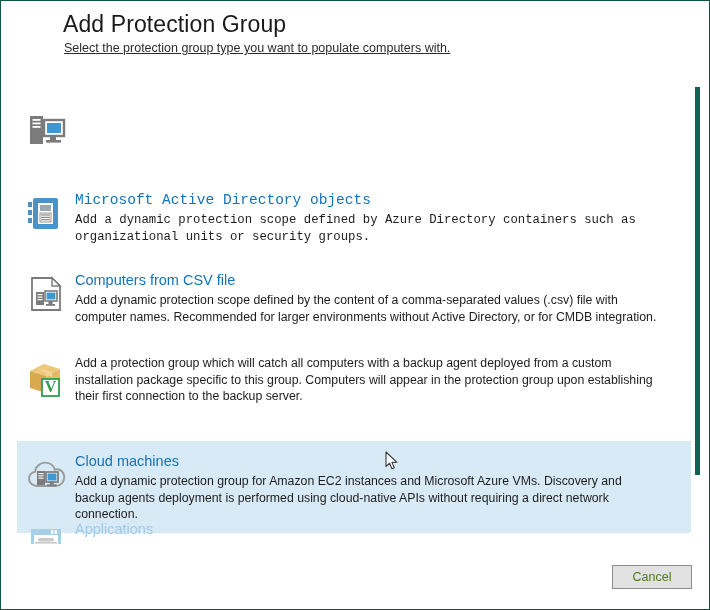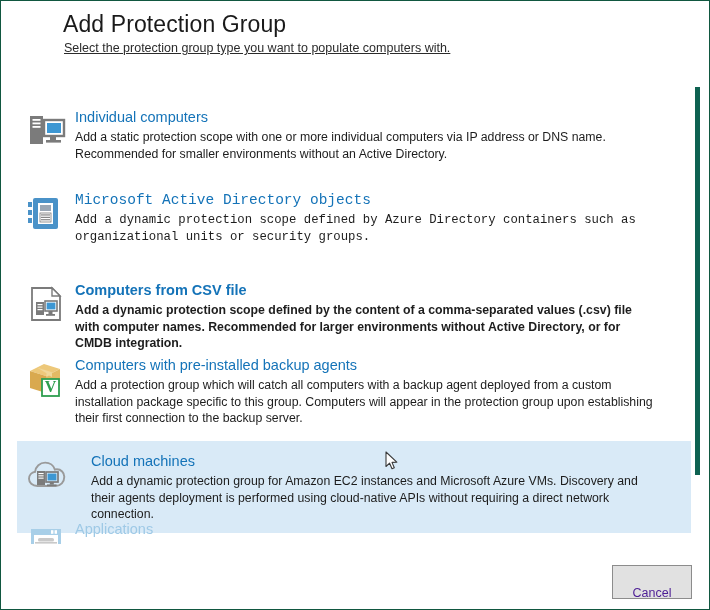--- a/index.html
+++ b/index.html
@@ -82,21 +82,20 @@
     position: absolute;
     left: 16px;
     width: 674px;
     box-sizing: border-box;
     padding: 10px 14px 10px 0;
     display: block;
     cursor: pointer;
   }
   .option-row.selected {
     background: #d9eaf7;
-    padding-left: 16px;
   }
   .option-icon {
     position: absolute;
     left: 8px;
     top: 12px;
     width: 44px;
     height: 44px;
   }
   .option-body {
     margin-left: 58px;
@@ -147,28 +146,28 @@
     bottom: 1px;
     width: 708px;
     height: 53px;
     background: #ffffff;
   }
   .cancel-button {
     position: absolute;
     right: 18px;
     top: 10px;
     width: 80px;
-    height: 16px;
+    height: 24px;
     background: #e1e1e1;
     border: 1px solid #8c8c8c;
     font-family: "Liberation Sans", sans-serif;
     font-size: 12.5px;
-    color: #4c1d95;
+    color: #4d7c0f;
     cursor: pointer;
-    padding: 16px;
+    padding: 0;
     line-height: 22px;
     text-align: center;
   }
 
   
   .cursor {
     position: absolute;
     left: 384px;
     top: 450px;
     width: 14px;
@@ -194,24 +193,20 @@
         <svg viewBox="0 0 44 44" width="44" height="44">
           <rect x="5" y="7" width="13" height="28" fill="#7b7b7b"></rect>
           <rect x="7.5" y="10" width="8" height="1.8" fill="#ffffff"></rect>
           <rect x="7.5" y="13.5" width="8" height="1.8" fill="#ffffff"></rect>
           <rect x="7.5" y="17" width="8" height="1.8" fill="#ffffff"></rect>
           <rect x="19" y="11" width="20" height="16" fill="none" stroke="#7b7b7b" stroke-width="2.4"></rect>
           <rect x="22" y="14" width="14" height="10" fill="#3d97d3"></rect>
           <rect x="25" y="27" width="6" height="5" fill="#7b7b7b"></rect>
           <rect x="21" y="31" width="15" height="2.6" fill="#7b7b7b"></rect>
         </svg>
-      </div>
-      <div class="option-body">
-        <div class="option-title">Individual computers</div>
-        <div class="option-desc">Add a static protection scope with one or more individual computers via IP address or DNS name. Recommended for smaller environments without an Active Directory.</div>
       </div>
     </div>
 
     <div class="option-row" style="top:95px;font-family:Liberation Mono, monospace;">
       <div class="option-icon">
         <svg viewBox="0 0 44 44" width="44" height="44">
           <rect x="3" y="10" width="4" height="5" fill="#4a92c8"></rect>
           <rect x="3" y="18" width="4" height="5" fill="#4a92c8"></rect>
           <rect x="3" y="26" width="4" height="5" fill="#4a92c8"></rect>
           <rect x="8" y="6" width="25" height="31" rx="2" fill="#4a92c8"></rect>
@@ -222,21 +217,21 @@
           <rect x="16" y="24.8" width="9" height="1.1" fill="#7b7b7b"></rect>
           <rect x="16" y="27.2" width="9" height="1.1" fill="#7b7b7b"></rect>
         </svg>
       </div>
       <div class="option-body">
         <div class="option-title">Microsoft Active Directory objects</div>
         <div class="option-desc">Add a dynamic protection scope defined by Azure Directory containers such as organizational units or security groups.</div>
       </div>
     </div>
 
-    <div class="option-row" style="top:185px;font-weight:bold;">
+    <div class="option-row" style="top:175px;">
       <div class="option-icon">
         <svg viewBox="0 0 44 44" width="44" height="44">
           <path d="M7 6 L27 6 L35 14 L35 38 L7 38 Z" fill="#ffffff" stroke="#7b7b7b" stroke-width="1.8"></path>
           <path d="M27 6 L35 14 L27 14 Z" fill="#ffffff" stroke="#7b7b7b" stroke-width="1.4"></path>
           <rect x="11" y="20" width="8" height="13" fill="#7b7b7b"></rect>
           <rect x="12.5" y="22" width="5" height="1.2" fill="#ffffff"></rect>
           <rect x="12.5" y="24.5" width="5" height="1.2" fill="#ffffff"></rect>
           <rect x="12.5" y="27" width="5" height="1.2" fill="#ffffff"></rect>
           <rect x="20" y="19" width="12" height="10" fill="none" stroke="#7b7b7b" stroke-width="1.6"></rect>
           <rect x="21.6" y="20.6" width="8.8" height="6.8" fill="#3d97d3"></rect>
@@ -255,42 +250,41 @@
         <svg viewBox="0 0 44 44" width="44" height="44">
           <path d="M5 14 L19 7 L35 12 L21 19 Z" fill="#edc87a"></path>
           <path d="M5 14 L21 19 L21 36 L5 31 Z" fill="#d9a94f"></path>
           <path d="M21 19 L35 12 L35 29 L21 36 Z" fill="#e3ba64"></path>
           <path d="M12 10.5 L27 15.2 L27 20 L24 18.5 L21.5 20 L21.5 16.3 Z" fill="#f0d79a"></path>
           <rect x="17" y="22" width="17" height="17" fill="#ffffff" stroke="#2e9e4f" stroke-width="1.8"></rect>
           <text x="25.5" y="35.4" font-family="Liberation Serif, serif" font-size="16" font-weight="bold" fill="#2e9e4f" text-anchor="middle">V</text>
         </svg>
       </div>
       <div class="option-body">
-        <div class="option-title">Computers with pre-installed backup agents</div>
         <div class="option-desc">Add a protection group which will catch all computers with a backup agent deployed from a custom installation package specific to this group. Computers will appear in the protection group upon establishing their first connection to the backup server.</div>
       </div>
     </div>
 
     <div class="option-row selected" style="top:356px;">
       <div class="option-icon">
         <svg viewBox="0 0 44 44" width="44" height="44">
           <path d="M12.5 33 C7.2 33 4 29.6 4 25.8 C4 22.3 6.6 19.3 10.1 18.8 C10.6 13.6 14.9 9.6 20.2 9.6 C24.7 9.6 28.6 12.5 29.9 16.6 C30.5 16.4 31.2 16.3 31.9 16.3 C36 16.3 39.3 19.6 39.3 23.7 C39.3 28.9 35.6 33 30.6 33 Z" fill="none" stroke="#9a9a9a" stroke-width="1.9"></path>
           <rect x="12" y="18" width="8" height="14" fill="#7b7b7b"></rect>
           <rect x="13.4" y="20" width="5.2" height="1.1" fill="#ffffff"></rect>
           <rect x="13.4" y="22.3" width="5.2" height="1.1" fill="#ffffff"></rect>
           <rect x="13.4" y="24.6" width="5.2" height="1.1" fill="#ffffff"></rect>
           <rect x="21" y="19" width="12" height="10" fill="none" stroke="#7b7b7b" stroke-width="1.7"></rect>
           <rect x="22.6" y="20.6" width="8.8" height="6.8" fill="#3d97d3"></rect>
           <rect x="24.8" y="29" width="4" height="2.6" fill="#7b7b7b"></rect>
           <rect x="22" y="31.4" width="9.6" height="1.7" fill="#7b7b7b"></rect>
         </svg>
       </div>
       <div class="option-body">
         <div class="option-title">Cloud machines</div>
-        <div class="option-desc">Add a dynamic protection group for Amazon EC2 instances and Microsoft Azure VMs. Discovery and their agents deployment is performed using cloud-native APIs without requiring a direct network connection.</div>
+        <div class="option-desc">Add a dynamic protection group for Amazon EC2 instances and Microsoft Azure VMs. Discovery and backup agents deployment is performed using cloud-native APIs without requiring a direct network connection.</div>
       </div>
     </div>
 
     <div class="option-row dimmed" style="top:424px;">
       <div class="option-icon">
         <svg viewBox="0 0 44 44" width="44" height="44">
           <rect x="6" y="8" width="30" height="6" fill="#a8cfe8"></rect>
           <rect x="26" y="9.2" width="2.4" height="3.6" fill="#ffffff"></rect>
           <rect x="29.6" y="9.2" width="2.4" height="3.6" fill="#ffffff"></rect>
           <rect x="6" y="14" width="3" height="9" fill="#a8cfe8"></rect>

